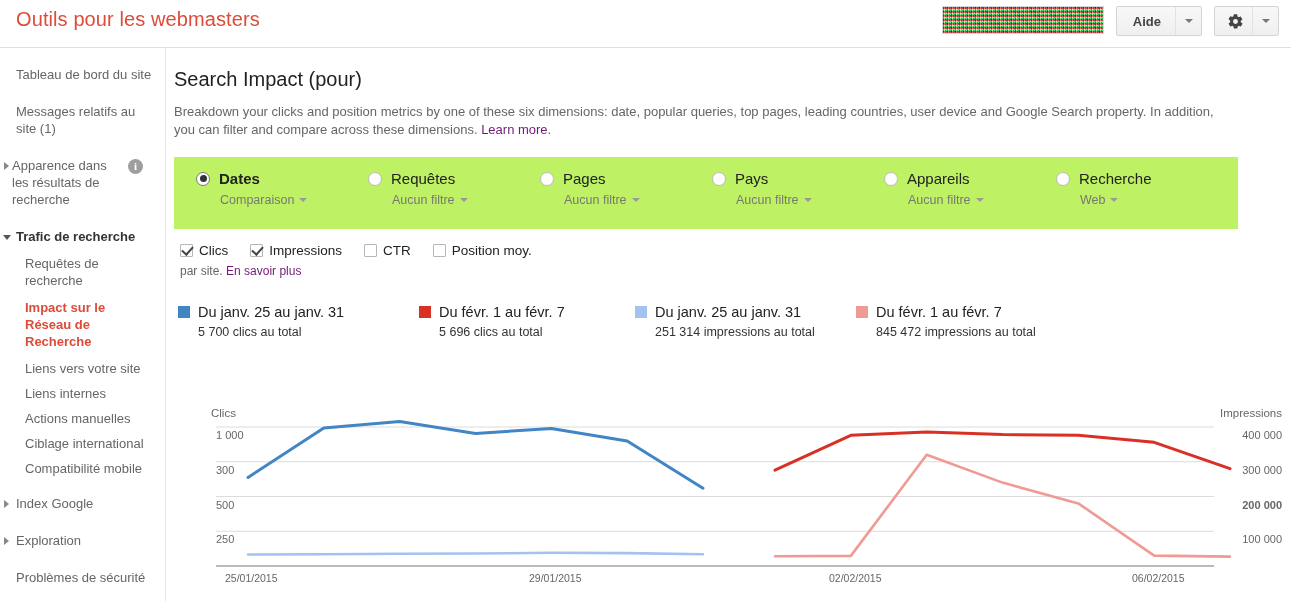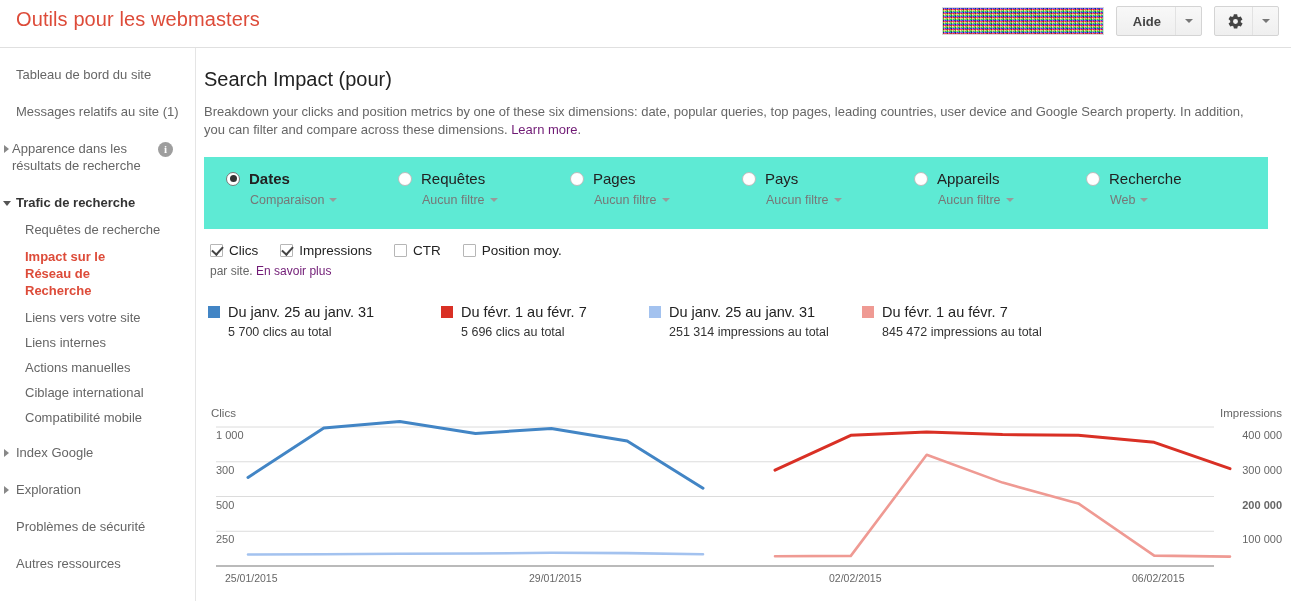--- a/index.html
+++ b/index.html
@@ -14,21 +14,21 @@
 
   
   .topbar{
     position:relative; height:48px; width:100%;
     border-bottom:1px solid #e0e0e0; background:#fff;
   }
   .brand{
     position:absolute; left:16px; top:8px;
     font-size:20px; color:#dd4b39; font-weight:400; letter-spacing:.1px;
   }
-  .top-right{ position:absolute; right:12px; top:6px; display:flex; align-items:center; gap:12px; }
+  .top-right{ position:absolute; right:12px; top:6px; display:flex; align-items:flex-start; gap:12px; }
   .noise-block{
     width:162px; height:28px; border:1px solid #d8d8d8;
     background-color:#cfcfcf;
     background-image:
       repeating-linear-gradient(0deg, rgba(255,0,0,.55) 0 1px, rgba(0,0,255,.45) 1px 2px, rgba(0,255,0,.45) 2px 3px, rgba(255,255,0,.4) 3px 4px),
       repeating-linear-gradient(90deg, rgba(0,0,0,.55) 0 1px, rgba(255,255,255,.75) 1px 2px, rgba(255,0,255,.5) 2px 3px, rgba(0,200,255,.5) 3px 4px),
       repeating-linear-gradient(45deg, rgba(255,255,255,.5) 0 1px, rgba(0,0,0,.45) 1px 2px);
   }
   .btn{
     height:30px; border:1px solid #d4d4d4; border-radius:2px;
@@ -38,21 +38,21 @@
   .btn .lbl{ padding:0 14px 0 16px; }
   .btn .caret{
     width:26px; height:28px; border-left:1px solid #e2e2e2;
     display:flex; align-items:center; justify-content:center;
   }
   .caret-tri{ width:0;height:0;border-left:4px solid transparent;border-right:4px solid transparent;border-top:4px solid #777; }
   .gear{ padding:0 8px 0 12px; display:flex; align-items:center; }
 
   
   .body-wrap{ display:flex; height:553px; }
-  .sidebar{ width:196px; border-right:1px solid #e5e5e5; padding-top:12px; flex:none; }
+  .sidebar{ width:166px; border-right:1px solid #e5e5e5; padding-top:12px; flex:none; }
   .content{ flex:1; padding:0 16px 0 0; position:relative; }
 
   .side-item{
     font-size:13px; color:#666; padding:6px 10px 6px 16px;
     line-height:17px; position:relative; cursor:pointer;
   }
   .side-item.sub{ padding-left:25px; font-size:13px; padding-top:4px; padding-bottom:4px; }
   .side-item.group{ color:#333; font-weight:bold; padding-left:16px; }
   .side-item.active{ color:#dd4b39; font-weight:bold; padding-left:25px; }
   .side-item.spaced{ margin-top:8px; }
@@ -67,21 +67,21 @@
     display:flex;align-items:center;justify-content:center; font-family:"Liberation Serif", serif;
   }
 
   
   .page-title{ font-size:20px; color:#222; font-weight:400; margin:20px 0 0 8px; }
   .page-desc{ font-size:13px; color:#666; line-height:18px; margin:12px 0 0 8px; max-width:1055px; }
   .link{ color:#701a75; text-decoration:none; cursor:pointer; }
 
   
   .dimbar{
-    margin:18px 0 0 8px; background:#5eead4; height:72px; width:1064px;
+    margin:18px 0 0 8px; background:#bef264; height:72px; width:1064px;
     display:flex; align-items:flex-start; padding-top:13px;
   }
   .dimcell{ width:172px; flex:none; position:relative; padding-left:10px; }
   .dimcell:first-child{ padding-left:22px; width:184px;}
   .dimtop{ display:flex; align-items:center; gap:9px; }
   .radio{
     width:14px;height:14px;border-radius:50%;border:1px solid #bcbcbc;background:#fff;flex:none;
     display:flex;align-items:center;justify-content:center;
   }
   .radio.on{ border-color:#777; }
@@ -96,21 +96,21 @@
   .metric{ display:flex; align-items:center; gap:6px; font-size:13.5px; color:#222; cursor:pointer; }
   .metric + .metric{ margin-left:22px; }
   .cb{ width:13px;height:13px;border:1px solid #b6b6b6;background:#fff;border-radius:1px;position:relative;flex:none; }
   .cb.on:after{
     content:""; position:absolute; left:3px; top:-1px; width:5px;height:9px;
     border:solid #444; border-width:0 2px 2px 0; transform:rotate(42deg);
   }
   .parsite{ margin:6px 0 0 14px; font-size:12px; color:#666; }
 
   
-  .legend{ margin:26px 0 8px 12px; display:flex; }
+  .legend{ margin:26px 0 8px 12px; display:flex;gap:8px; }
   .leg{ flex:none; }
   .leg-top{ display:flex; align-items:center; gap:8px; }
   .swatch{ width:12px;height:12px;flex:none; }
   .leg-name{ font-size:14.5px; color:#222; }
   .leg-sub{ font-size:12.5px; color:#333; margin:5px 0 0 20px; }
   .axis-title{ position:absolute; font-size:11.5px; color:#666; }
   .ytick{ position:absolute; font-size:11px; color:#666; }
   .ytick.right{ text-align:right; }
   .xtick{ position:absolute; font-size:10.5px; color:#666; top:568px; }
   svg.lines{ position:absolute; left:0; top:0; }

